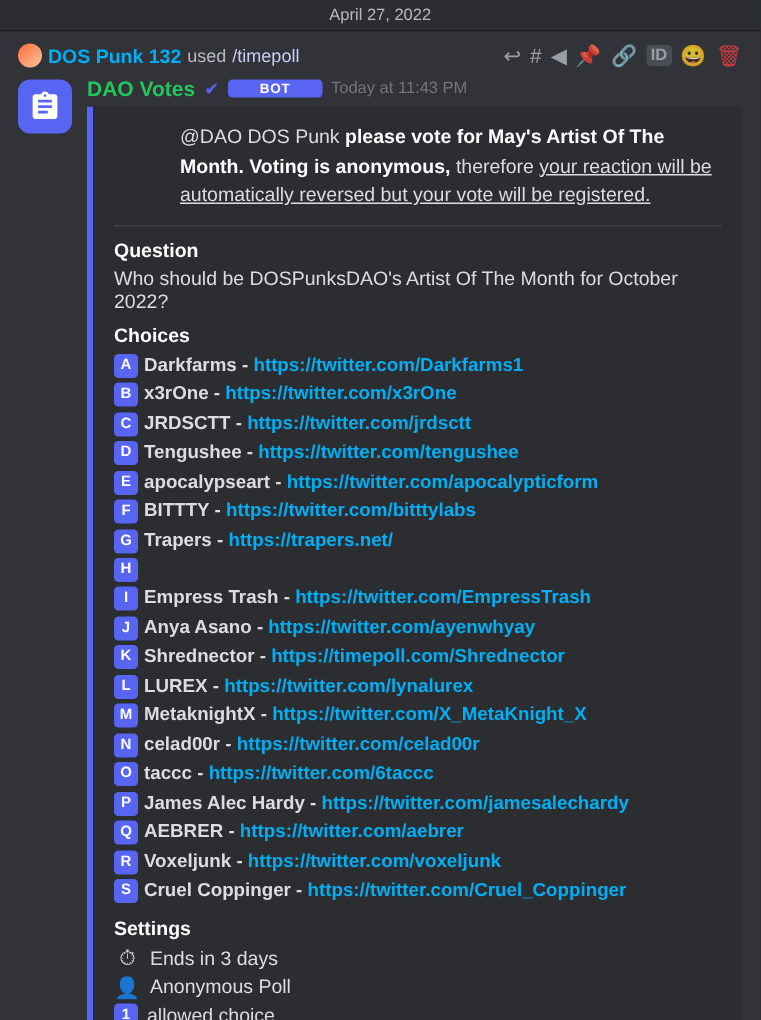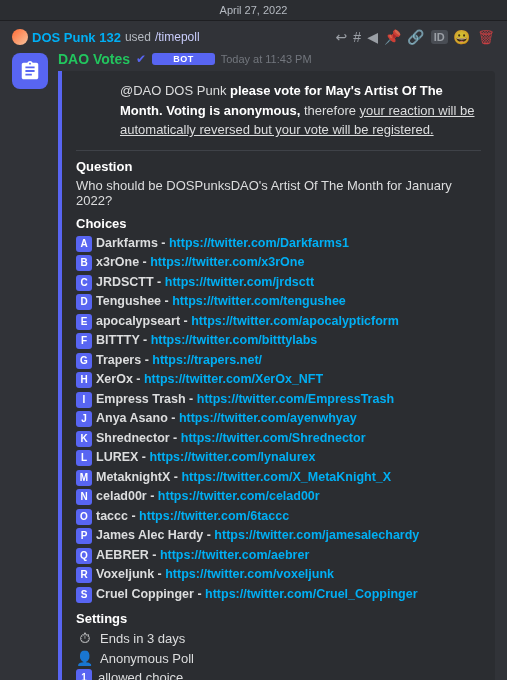--- a/index.html
+++ b/index.html
@@ -256,21 +256,21 @@
       </div>
 
       <div class="embed">
         <div class="embed-intro">
           <span>@DAO DOS Punk </span><strong>please vote for May's Artist Of The Month. Voting is anonymous,</strong><span> therefore </span><u>your reaction will be automatically reversed but your vote will be registered.</u>
         </div>
 
         <div class="divider"></div>
 
         <div class="section-title">Question</div>
-        <div class="question-text">Who should be DOSPunksDAO's Artist Of The Month for January 2022?</div>
+        <div class="question-text">Who should be DOSPunksDAO's Artist Of The Month for October 2022?</div>
 
         <div class="section-title">Choices</div>
         <ul class="choices-list" id="choices-list">
             <li class="choice-item">
     <span class="choice-letter" style="background:#5865f2">A</span>
     <span class="choice-text">
       Darkfarms - <a class="choice-link" href="#">https://twitter.com/Darkfarms1</a>
     </span>
   </li>
             <li class="choice-item">
@@ -304,40 +304,37 @@
     </span>
   </li>
             <li class="choice-item">
     <span class="choice-letter" style="background:#5865f2">G</span>
     <span class="choice-text">
       Trapers - <a class="choice-link" href="#">https://trapers.net/</a>
     </span>
   </li>
             <li class="choice-item">
     <span class="choice-letter" style="background:#5865f2">H</span>
-    <span class="choice-text">
-      XerOx - <a class="choice-link" href="#">https://twitter.com/XerOx_NFT</a>
-    </span>
   </li>
             <li class="choice-item">
     <span class="choice-letter" style="background:#5865f2">I</span>
     <span class="choice-text">
       Empress Trash - <a class="choice-link" href="#">https://twitter.com/EmpressTrash</a>
     </span>
   </li>
             <li class="choice-item">
     <span class="choice-letter" style="background:#5865f2">J</span>
     <span class="choice-text">
       Anya Asano - <a class="choice-link" href="#">https://twitter.com/ayenwhyay</a>
     </span>
   </li>
             <li class="choice-item">
     <span class="choice-letter" style="background:#5865f2">K</span>
     <span class="choice-text">
-      Shrednector - <a class="choice-link" href="#">https://twitter.com/Shrednector</a>
+      Shrednector - <a class="choice-link" href="#">https://timepoll.com/Shrednector</a>
     </span>
   </li>
             <li class="choice-item">
     <span class="choice-letter" style="background:#5865f2">L</span>
     <span class="choice-text">
       LUREX - <a class="choice-link" href="#">https://twitter.com/lynalurex</a>
     </span>
   </li>
             <li class="choice-item">
     <span class="choice-letter" style="background:#5865f2">M</span>

